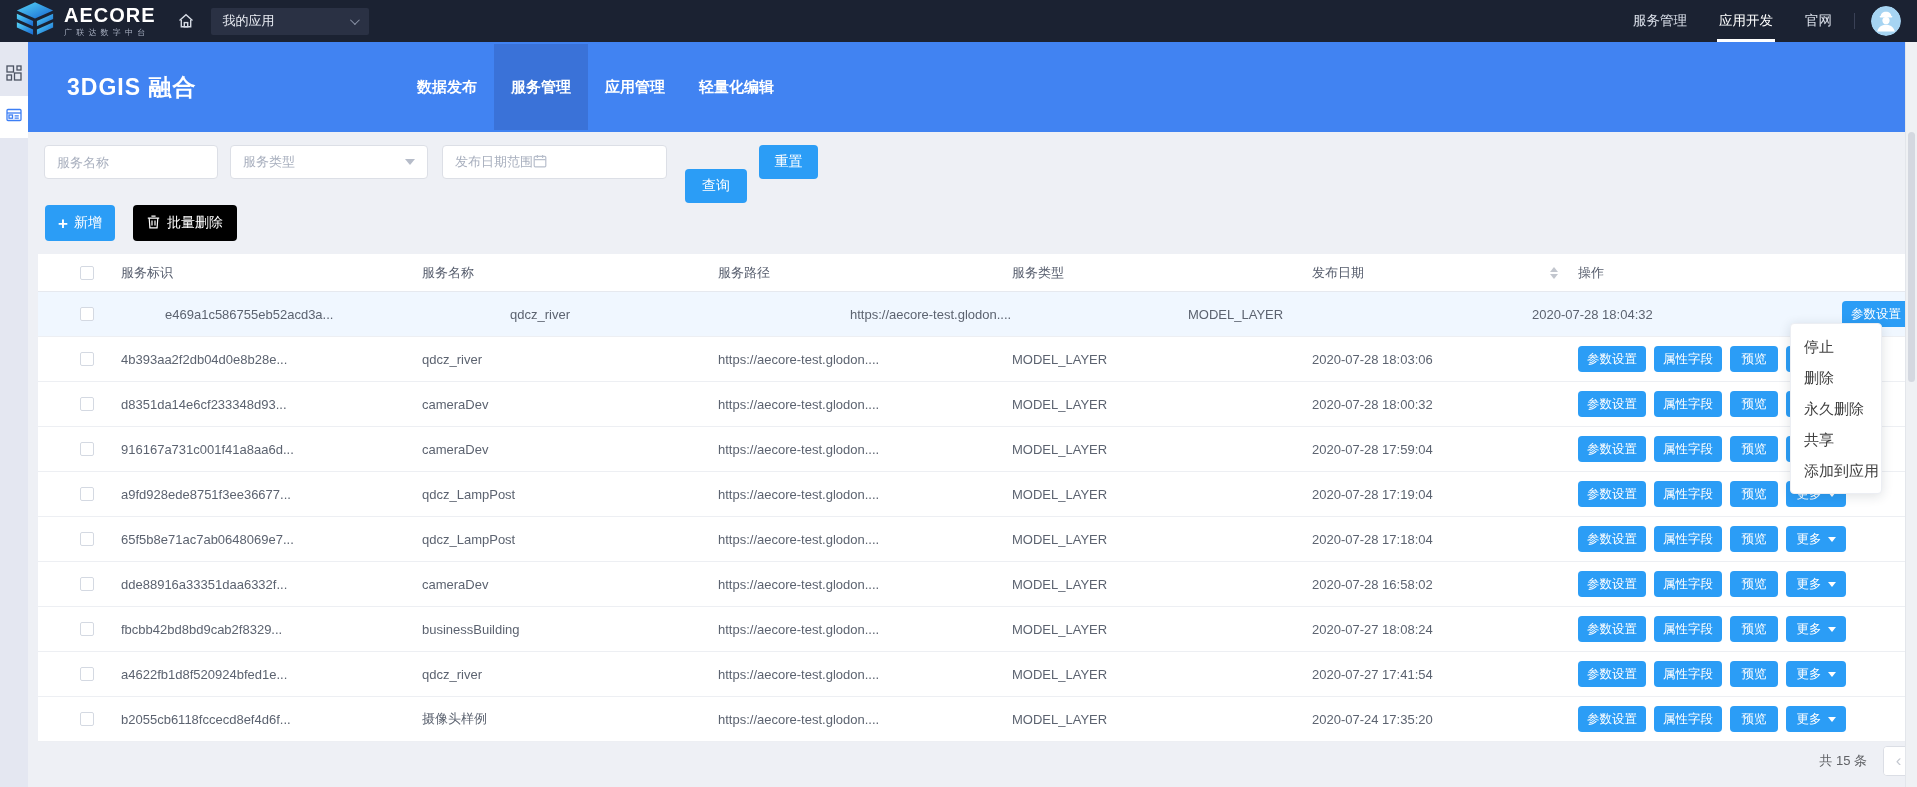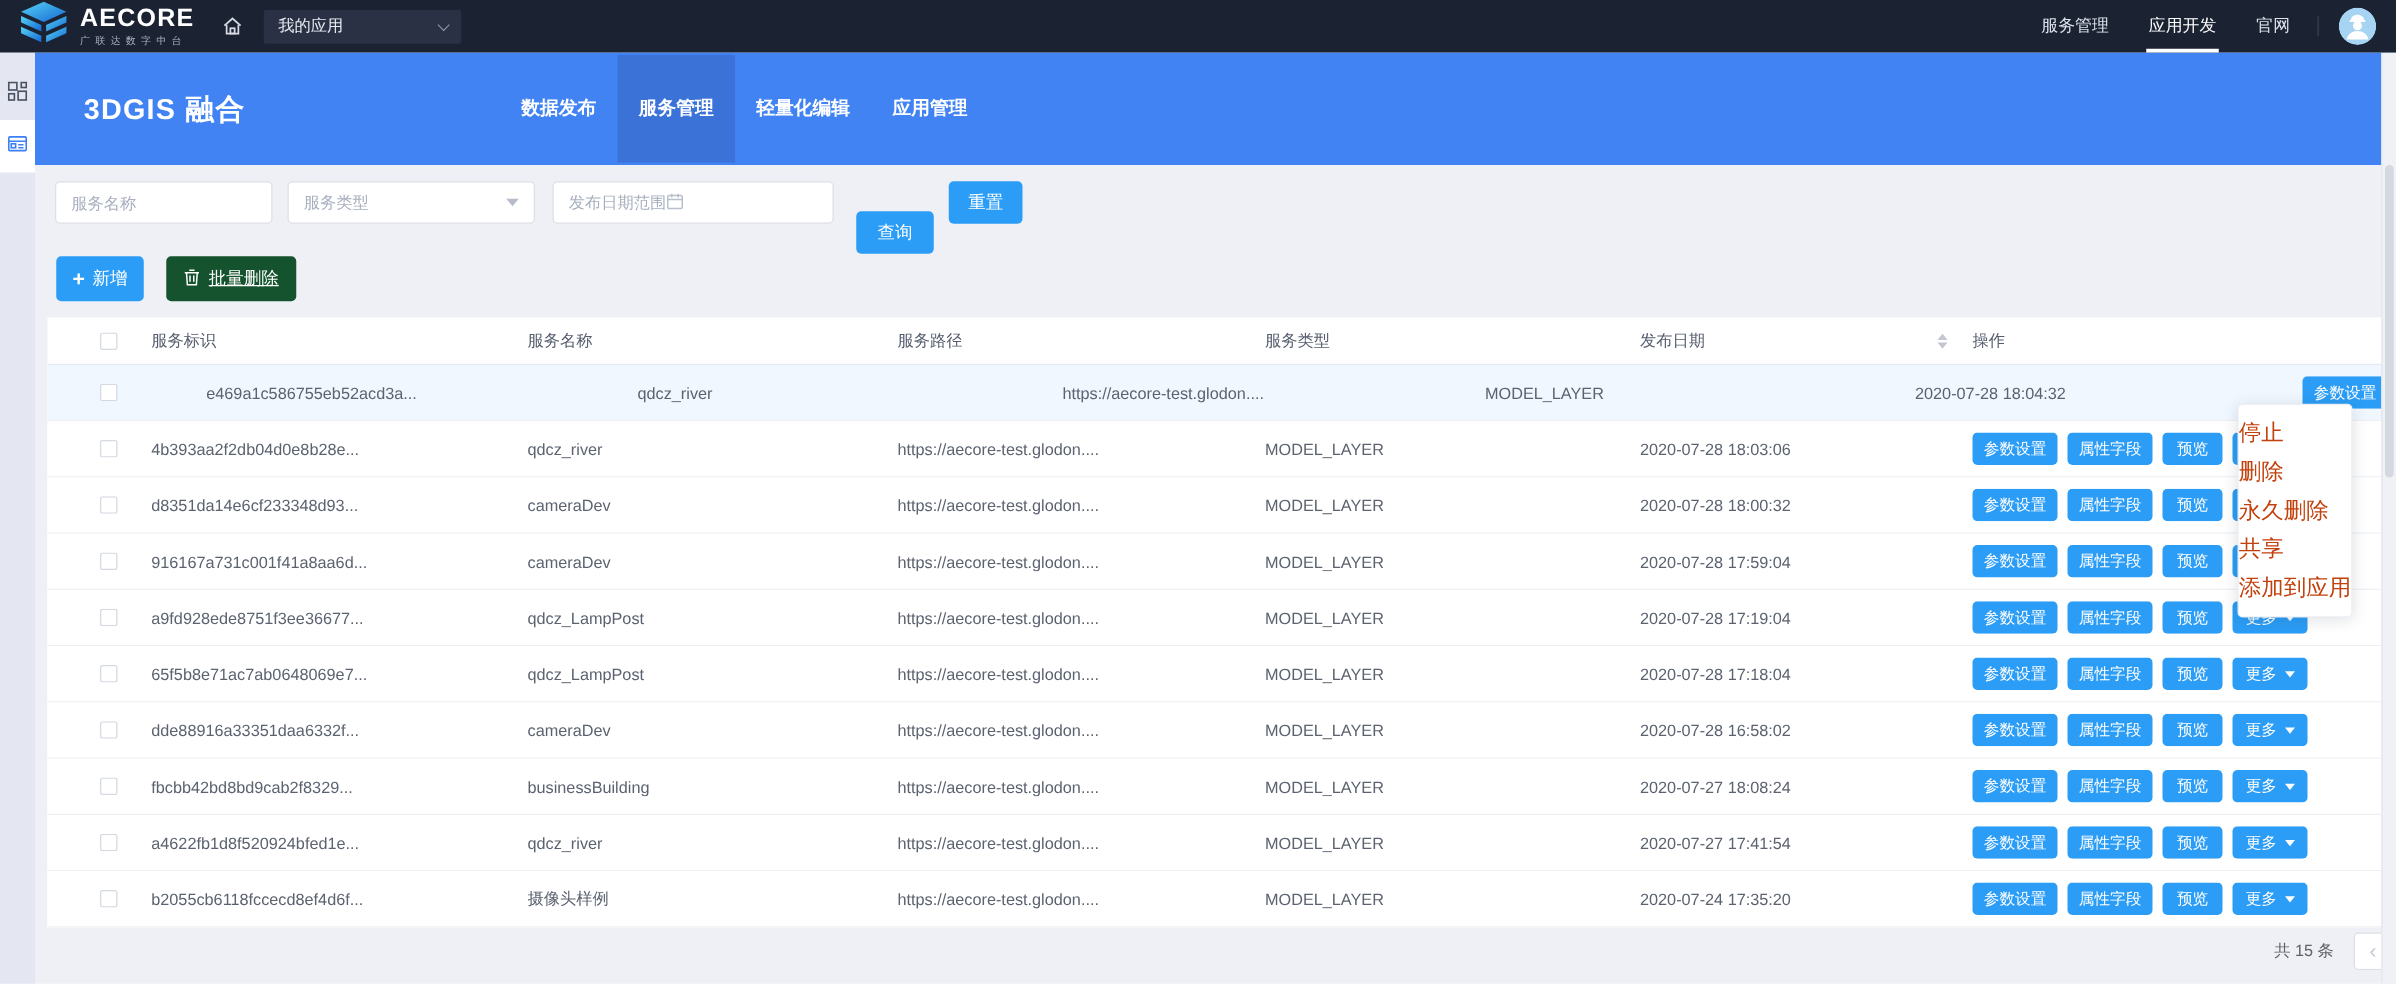--- a/index.html
+++ b/index.html
@@ -47,21 +47,21 @@
   .f-date { width:225px; margin-left:14px; display:flex; align-items:center; cursor:pointer; }
   .f-date svg { margin-left:auto; }
   .btn { border:none; border-radius:4px; color:#fff; cursor:pointer; display:inline-flex; align-items:center; justify-content:center; font-family:inherit; }
   .btn-query { width:62px; height:34px; background:#2B9DF6; font-size:14px; margin-left:18px;margin-top:47px; }
   .btn-reset { width:59px; height:34px; background:#2B9DF6; font-size:14px; margin-left:12px; }
 
   
   .action-bar { margin-top:26px; padding-left:17px; display:flex; align-items:center; height:36px; }
   .btn-add { width:70px; height:36px; background:#2B9DF6; font-size:14px; }
   .btn-add .plus { font-size:17px; margin-right:6px; font-weight:bold; line-height:1; }
-  .btn-del { width:104px; height:36px; background:#14532d; font-size:14px; margin-left:18px;text-decoration:underline; }
+  .btn-del { width:104px; height:36px; background:#000000; font-size:14px; margin-left:18px; }
   .btn-del svg { margin-right:7px; }
 
   
   .table { margin:13px 0 0 10px; background:#fff; }
   .trow { display:flex; align-items:center; }
   .thead { height:38px; border-bottom:1px solid #E6E9EF; font-size:13px; color:#555C6C; }
   .tbody .trow { height:45px; border-bottom:1px solid #EDEFF3; font-size:13px; color:#5C6370; background:#fff; }
   .tbody .trow.highlight { background:#F0F7FF;gap:44px; }
   .cell { overflow:hidden; white-space:nowrap; }
   .c-check { width:83px; flex:none; display:flex; }
@@ -90,21 +90,21 @@
   .pg:last-child { border-right:none; }
   .pg.arrow { font-size:17px; line-height:1; padding-bottom:2px; }
   .pg.prev { color:#C4C8D0; }
   .pg.next { color:#5F6B80; }
   .pg.active { background:#2B9DF6; color:#fff; }
   .goto-wrap { display:flex; align-items:center; margin-left:16px; }
   .goto { width:34px; height:28px; border:1px solid #DBDEE5; border-radius:4px; text-align:center; font-size:13px; color:#606266; margin:0 8px; font-family:inherit; }
 
   
   .ctx-menu { position:absolute; left:1790px; top:323px; width:92px; background:#fff; border:1px solid #ECEEF3; border-radius:4px; box-shadow:0 2px 12px rgba(30,40,60,.14); padding:7px 0; z-index:40; }
-  .ctx-item { height:31px; line-height:31px; font-size:18px; color:#c2410c; cursor:pointer; white-space:nowrap; }
+  .ctx-item { height:31px; line-height:31px; padding-left:13px; font-size:15px; color:#404040; cursor:pointer; white-space:nowrap; }
 
   
   .scrollbar { position:absolute; right:0; top:42px; bottom:0; width:12px; background:#EFF1F4; border-left:1px solid #E3E6EB; z-index:20; }
   .scroll-thumb { position:absolute; left:2px; right:2px; top:90px; height:250px; border-radius:5px; background:#D4D8E0; cursor:pointer; }
 </style>
 </head>
 <body>
 
 <header class="topbar">
   <div class="brand">
@@ -183,22 +183,22 @@
     </div>
   </aside>
 
   <main class="main">
 
     <div class="page-header">
       <h1 class="page-title">3DGIS 融合</h1>
       <div class="tabs">
         <div class="tab">数据发布</div>
         <div class="tab active">服务管理</div>
+        <div class="tab">应用管理</div>
         <div class="tab">轻量化编辑</div>
-        <div class="tab">应用管理</div>
       </div>
     </div>
 
     <div class="filter-bar">
       <input class="f-input f-name" placeholder="服务名称" style="">
       <div class="f-input f-select">
         <span class="ph">服务类型</span>
         <span class="tri"></span>
       </div>
       <div class="f-input f-date">

